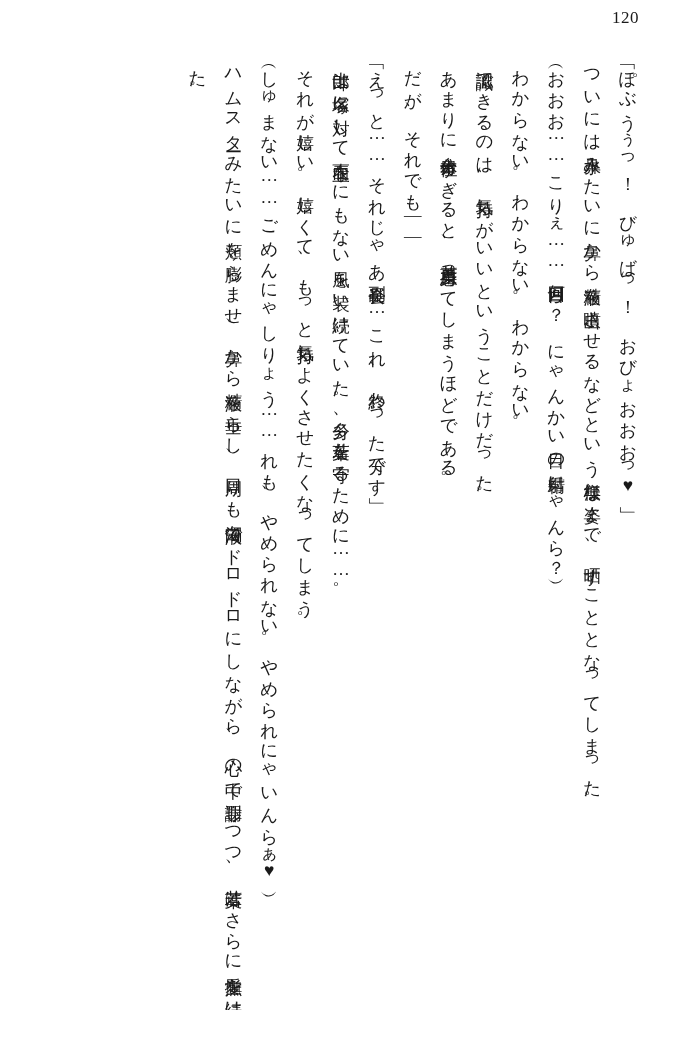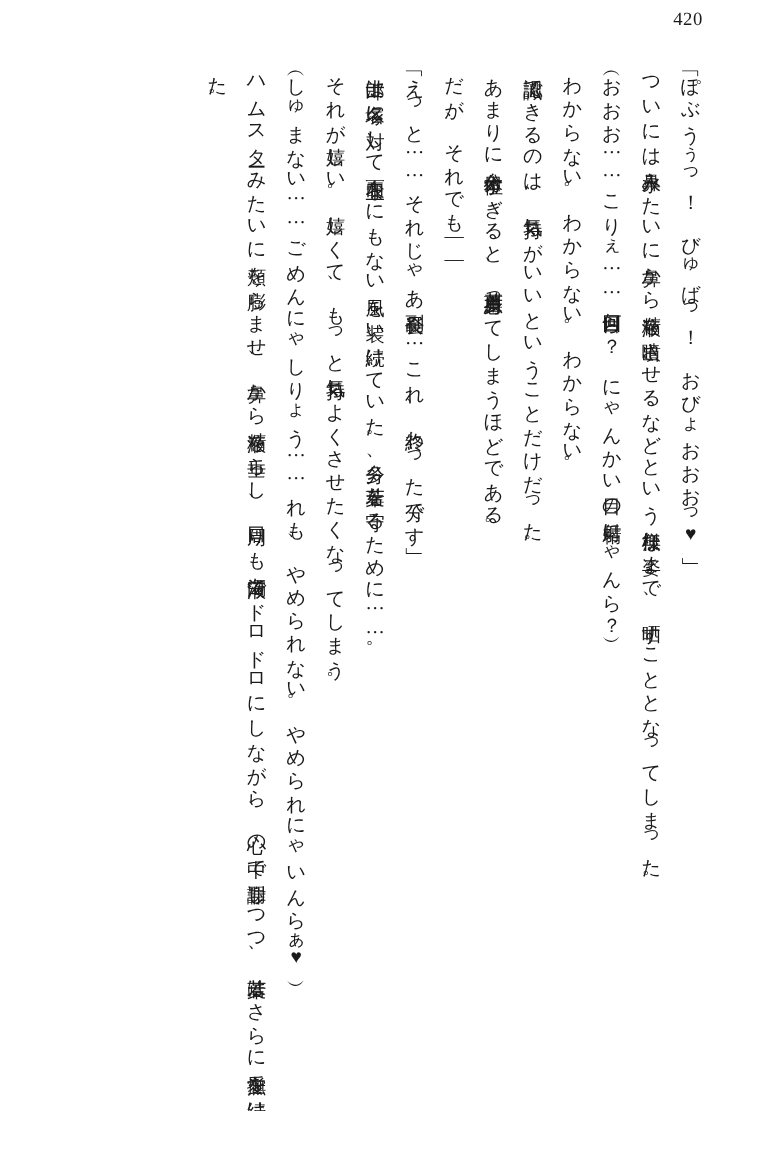--- a/index.html
+++ b/index.html
@@ -45,17 +45,17 @@
   .body-text p {
     margin: 0;
     padding: 0;
   }
 </style>
 </head>
 <body>
 
 <div class="page">
 
-  <div class="page-number">420</div>
+  <div class="page-number">120</div>
 
   <div class="body-text" id="body-text"><p>「ぽぶうぅっ！　びゅばっ！　おびょおおおっ♥」</p><p>ついには鼻水みたいに鼻から精液を噴出させるなどという無様な姿まで、晒すこととなってしまった。</p><p>（おおお……こりぇ……何回目ら？　にゃんかい目の射精にゃんら？）</p><p>わからない。わからない。わからない。</p><p>認識できるのは、気持ちがいいということだけだった。</p><p>あまりに自分本位すぎると、若葉自身思ってしまうほどである。</p><p>だが、それでも――</p><p>「えっと……それじゃあ副会長……これ、終わった分です」</p><p>士郎は名塚に対して表面上なにもない風を装い続けていた。多分、若葉を守るために……。</p><p>それが嬉しい。嬉しくて、もっと気持ちよくさせたくなってしまう。</p><p>（しゅまない……ごめんにゃしりょう……れも、やめられない。やめられにゃいんらぁ♥）</p><p>ハムスターみたいに頬を膨らませ、鼻から精液を垂らし、口周りも白濁液でドロドロにしながら、心の中で謝罪しつつ、若葉はさらに愛撫を続けた。</p></div>
 
 </div>
 
 </body></html>

